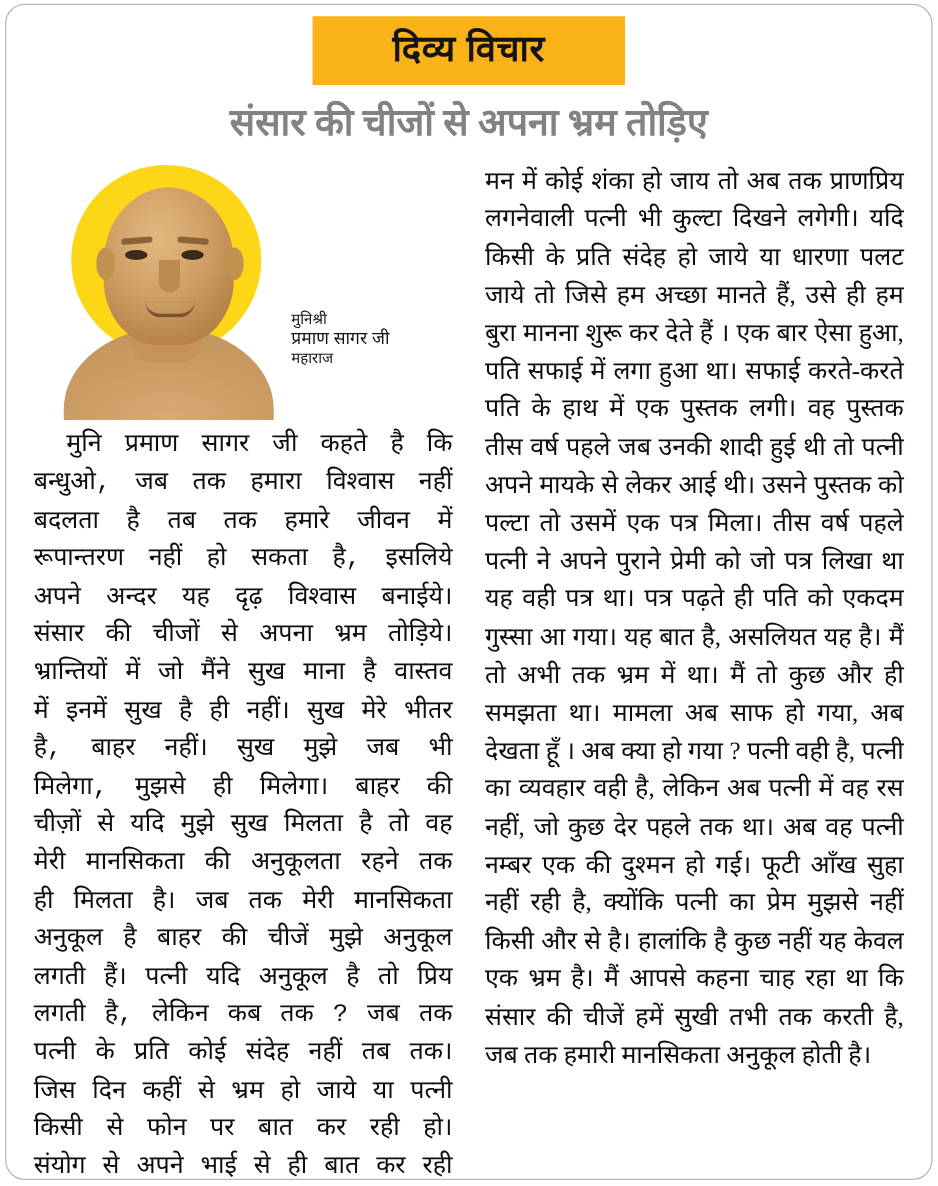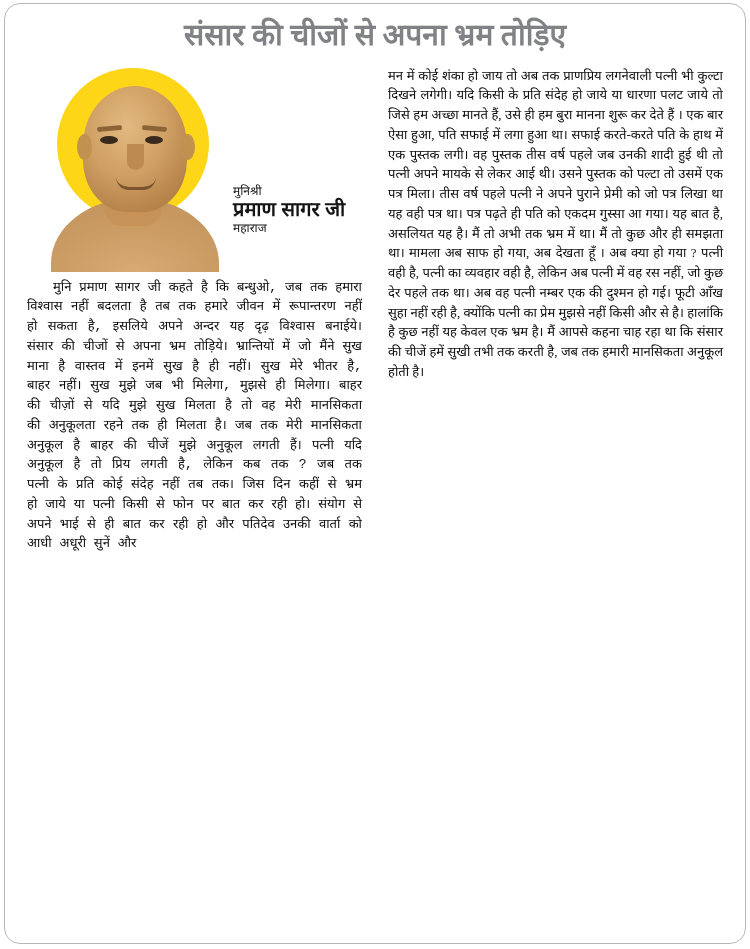--- a/index.html
+++ b/index.html
@@ -181,41 +181,44 @@
   }
 
   .byline {
     float: left;
     margin: 118px 0 0 8px;
     color: #141414;
     font-family: "Liberation Sans", "DejaVu Sans", sans-serif;
     line-height: 1.18;
   }
   .byline-pre   { font-size: 12px; font-weight: normal; }
-  .byline-name  { font-size: 20px; font-weight: bold; text-align: right; }
+  .byline-name  { font-size: 14px; font-weight: normal; text-align: right; }
   .byline-post  { font-size: 12px; font-weight: normal; }
 
   
   .article-text {
     color: #0d0d0d;
     font-family: "Liberation Serif", "DejaVu Serif", serif;
-    font-size: 13px;
+    font-size: 20px;
     line-height: 1.52;
     text-align: justify;
     text-justify: inter-word;
     margin: 0;
   }
   .article-text.first-para { text-indent: 26px; font-family: Liberation Mono, monospace; }
   .right-column .article-text { margin-top: 0; }
 </style>
 </head>
 <body>
 
 <div id="page-card">
 
+  <div class="masthead-wrap">
+    <div class="masthead-banner">दिव्य विचार</div>
+  </div>
 
   <div class="headline">संसार की चीजों से अपना भ्रम तोड़िए</div>
 
   <div class="body-columns">
 
     <div class="column left-column">
 
       <div class="portrait-block">
 
         <div class="portrait-figure">

